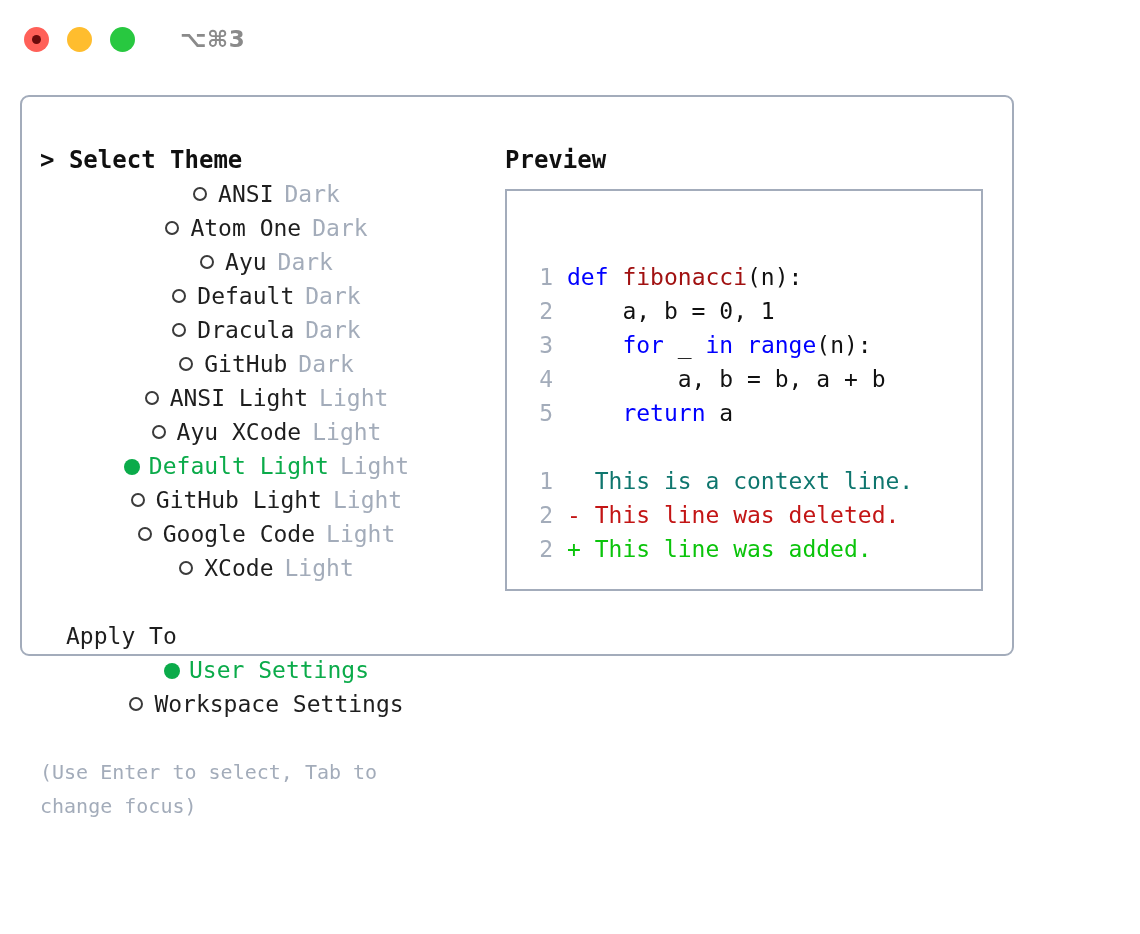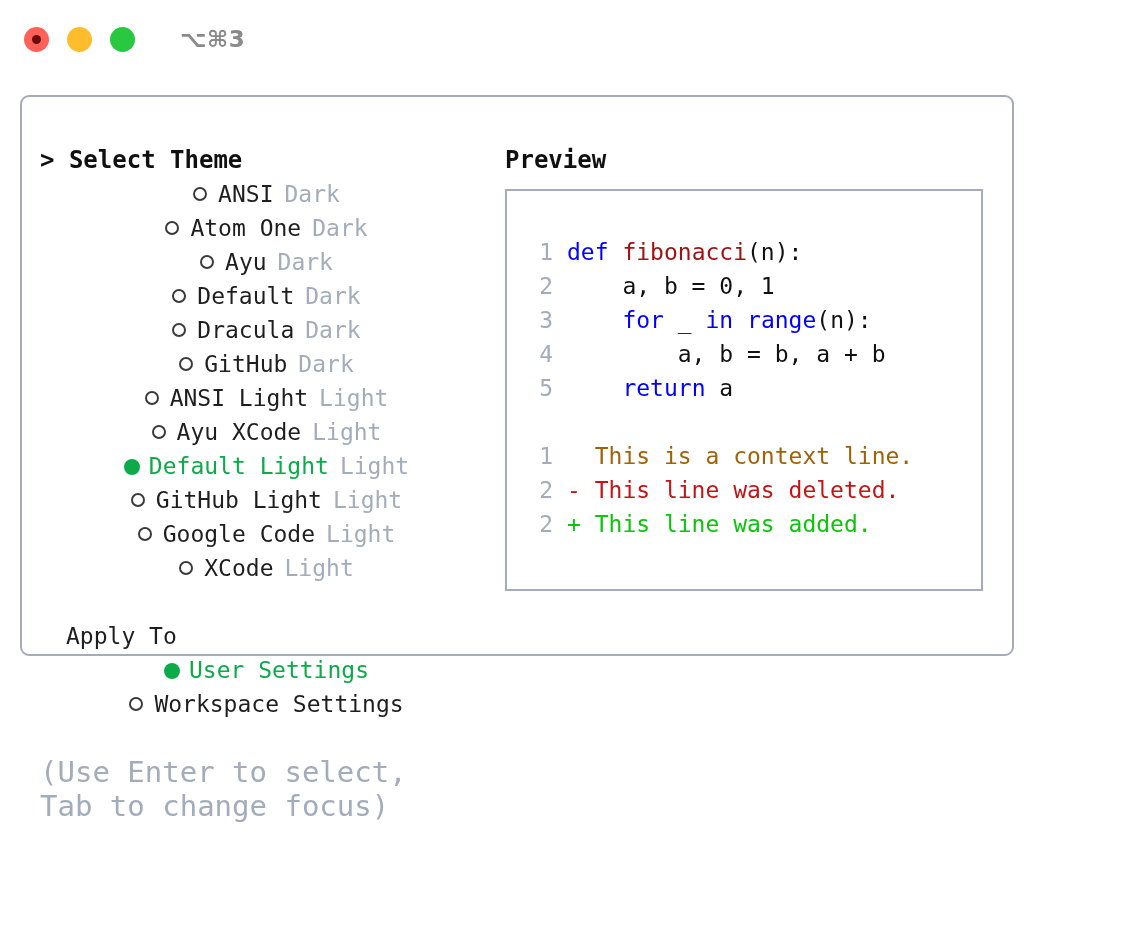--- a/index.html
+++ b/index.html
@@ -149,21 +149,21 @@
   .subsection-heading {
     font-size: 23px;
     color: #1e1e1e;
     line-height: 34px;
     padding-left: 26px;
     white-space: pre;
   }
 
   .hint-text {
     color: #a3acba;
-    font-size: 29px;
+    font-size: 20px;
     line-height: 34px;
     width: 420px;
     margin-top: 34px;
     white-space: pre-wrap;
   }
 
   
   .right-col {
     flex: 1;
     padding-left: 13px;
@@ -175,41 +175,41 @@
     color: #101010;
     line-height: 34px;
     margin-bottom: 12px;
   }
 
   .preview-box {
     width: 478px;
     height: 402px;
     border: 2px solid #a3acbb;
     background: #ffffff;
-    padding: 44px 0 0 18px;
+    padding: 69px 0 0 18px;
   }
 
   .code-line {
     font-size: 23px;
     line-height: 34px;
     white-space: pre;
   }
 
   .ln {
     display: inline-block;
     width: 28px;
     text-align: right;
     color: #a3acba;
     margin-right: 14px;
   }
 
   .tok-kw   { color: #0000ff; }
   .tok-fn   { color: #a11111; }
   .tok-txt  { color: #111111; }
-  .tok-ctx  { color: #a16207; }
+  .tok-ctx  { color: #0f766e; }
   .tok-del  { color: #c31515; }
   .tok-add  { color: #0bc40b; }
 
   .code-gap { height: 34px; }
 </style>
 </head>
 <body>
 
 <div class="app-window">
 

